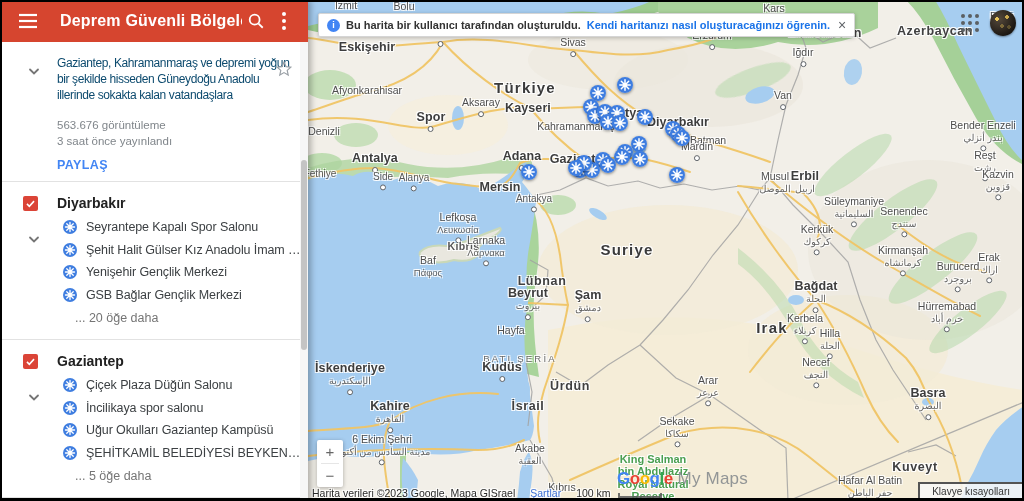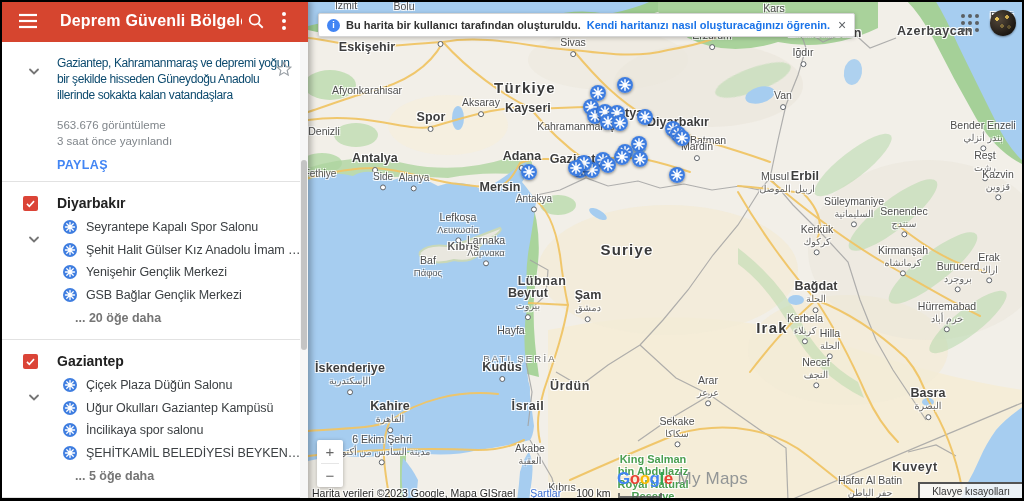--- a/index.html
+++ b/index.html
@@ -25,21 +25,21 @@
 
   .layer { position:relative; border-top:1px solid #e2e2e2; padding:8px 0 10px; }
   .layer-head { display:flex; align-items:center; padding:5px 16px 5px 23px; cursor:pointer; }
   .cbx { width:15px; height:15px; border-radius:2px; background:#db4437; display:flex; align-items:center; justify-content:center; flex:none; cursor:pointer; }
   .layer-title { margin-left:19px; font-size:14px; font-weight:bold; color:#212121; }
   .layer-chev { position:absolute; left:20px; top:44px; }
   .layer-item { display:flex; align-items:center; height:22.5px; padding-left:63px; cursor:pointer; }
   .mkicon { width:14px; height:14px; margin-right:9px; flex:none; border-radius:50%; }
   .mkicon svg { display:block; }
   .item-label { font-size:12.5px; color:#3c4043; white-space:nowrap; overflow:hidden; text-overflow:ellipsis; max-width:218px; letter-spacing:-0.1px; }
-  .layer-more { padding-left:75px; height:23px; display:flex; align-items:center; font-size:12.5px; color:#757575; cursor:pointer;font-weight:bold; }
+  .layer-more { padding-left:75px; height:23px; display:flex; align-items:center; font-size:12.5px; color:#757575; cursor:pointer; }
 
   
   .mapmain { position:absolute; left:308px; top:0; width:716px; height:501px; background:#f2efe8; overflow:hidden; }
   .mapbg { position:absolute; left:0; top:0; z-index:0; }
   .labels-layer, .markers-layer { position:absolute; inset:0; }
   .labels-layer { z-index:1; pointer-events:none; }
   .markers-layer { z-index:2; }
 
   .maplabel { position:absolute; transform:translate(-50%,-50%); white-space:nowrap; text-align:center; line-height:1.12; color:#4a4a4a;
     text-shadow:-1px -1px 0 rgba(255,255,255,.92), 1px -1px 0 rgba(255,255,255,.92), -1px 1px 0 rgba(255,255,255,.92), 1px 1px 0 rgba(255,255,255,.92); }
@@ -222,31 +222,31 @@
     <span class="item-label">Çiçek Plaza Düğün Salonu</span>
   </div>
 
   <div class="layer-item">
     <span class="mkicon">
                   <svg width="14" height="14" viewBox="0 0 16 16">
                     <circle cx="8" cy="8" r="8" fill="#3e7de0"></circle>
                     <path d="M8 2.8V13.2 M2.8 8H13.2 M4.3 4.3L11.7 11.7 M11.7 4.3L4.3 11.7" stroke="#fff" stroke-width="1.5" stroke-linecap="round" fill="none"></path>
                   </svg>
                 </span>
+    <span class="item-label">İncilikaya spor salonu</span>
+  </div>
+
+  <div class="layer-item">
+    <span class="mkicon">
+                  <svg width="14" height="14" viewBox="0 0 16 16">
+                    <circle cx="8" cy="8" r="8" fill="#3e7de0"></circle>
+                    <path d="M8 2.8V13.2 M2.8 8H13.2 M4.3 4.3L11.7 11.7 M11.7 4.3L4.3 11.7" stroke="#fff" stroke-width="1.5" stroke-linecap="round" fill="none"></path>
+                  </svg>
+                </span>
     <span class="item-label">Uğur Okulları Gaziantep Kampüsü</span>
-  </div>
-
-  <div class="layer-item">
-    <span class="mkicon">
-                  <svg width="14" height="14" viewBox="0 0 16 16">
-                    <circle cx="8" cy="8" r="8" fill="#3e7de0"></circle>
-                    <path d="M8 2.8V13.2 M2.8 8H13.2 M4.3 4.3L11.7 11.7 M11.7 4.3L4.3 11.7" stroke="#fff" stroke-width="1.5" stroke-linecap="round" fill="none"></path>
-                  </svg>
-                </span>
-    <span class="item-label">İncilikaya spor salonu</span>
   </div>
 
   <div class="layer-item">
     <span class="mkicon">
                   <svg width="14" height="14" viewBox="0 0 16 16">
                     <circle cx="8" cy="8" r="8" fill="#3e7de0"></circle>
                     <path d="M8 2.8V13.2 M2.8 8H13.2 M4.3 4.3L11.7 11.7 M11.7 4.3L4.3 11.7" stroke="#fff" stroke-width="1.5" stroke-linecap="round" fill="none"></path>
                   </svg>
                 </span>
     <span class="item-label">ŞEHİTKAMİL BELEDİYESİ BEYKENT SPOR S...</span>

